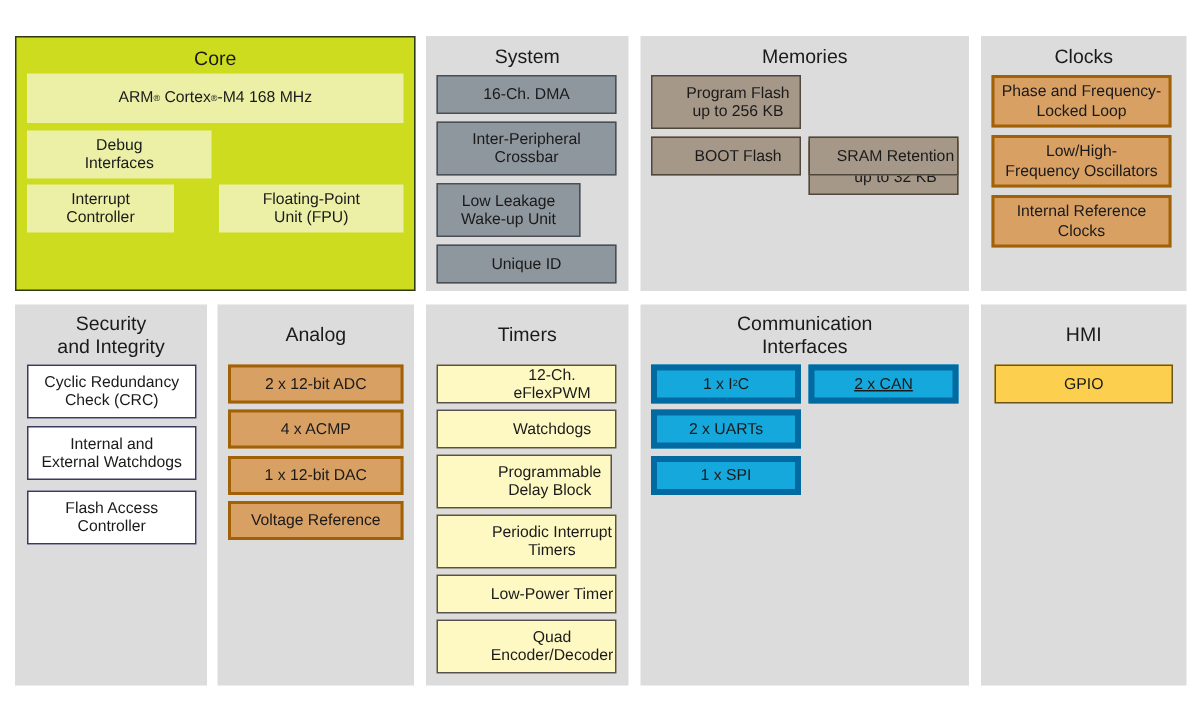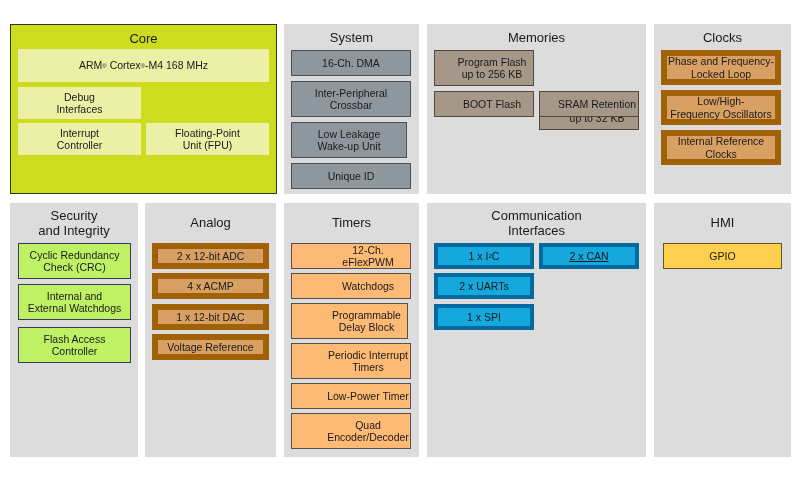--- a/index.html
+++ b/index.html
@@ -6,47 +6,47 @@
   body { width:800px; height:480px; position:relative; overflow:hidden;
          font-family:"Liberation Sans", sans-serif; color:#1a1a1a; }
   .panel { position:absolute; background:#dcdcdd; box-sizing:border-box; }
   .panel.core { background:#cddc1e; border:1px solid #2d3a10; }
   .ptitle { position:absolute; left:0; right:0; text-align:center; font-size:13px; line-height:15px; }
   .blk { position:absolute; box-sizing:border-box; display:flex; align-items:center; justify-content:center;
          text-align:center; font-size:10.5px; line-height:12.5px; white-space:pre-line; }
   .c-core { background:#ebf0a6; }
   .c-sys  { background:#8f979e; border:1px solid #4a4f55; }
   .c-mem  { background:#a69888; border:1px solid #4f463c;padding-left:16px; }
-  .c-orng { background:#d9a064; border:6px solid #a16207; }
-  .c-sec  { background:#bef264; border:1px solid #383a62; }
-  .c-tim  { background:#fdba74; border:1px solid #56514d;padding-left:34px; }
+  .c-orng { background:#d9a064; border:2px solid #a16207; }
+  .c-sec  { background:#ffffff; border:1px solid #383a62; }
+  .c-tim  { background:#fef9c3; border:1px solid #56514d;padding-left:34px; }
   .c-com  { background:#15a8dd; border:4px solid #0369a1; }
   .c-hmi  { background:#fccf4e; border:1px solid #6a5520; }
   sup { font-size:6px; vertical-align:4px; line-height:0; }
 </style>
 </head>
 <body>
 
 <div class="panel core" style="left:10px;top:24px;width:267px;height:170px;">
   <div class="ptitle" style="top:6px;">Core</div>
   <div class="blk c-core" style="left:7px;top:24px;width:251px;height:33px;">ARM<sup>®</sup>&nbsp;Cortex<sup>®</sup>-M4 168 MHz</div>
   <div class="blk c-core" style="left:7px;top:62px;width:123px;height:32px;">Debug
 Interfaces</div>
-  <div class="blk c-core" style="left:7px;top:98px;width:123px;height:32px;">Interrupt
+  <div class="blk c-core" style="left:7px;top:98px;width:98px;height:32px;">Interrupt
 Controller</div>
   <div class="blk c-core" style="left:135px;top:98px;width:123px;height:32px;">Floating-Point
 Unit (FPU)</div>
 </div>
 
 <div class="panel" style="left:284px;top:24px;width:135px;height:170px;">
   <div class="ptitle" style="top:6px;">System</div>
   <div class="blk c-sys" style="left:7px;top:26px;width:120px;height:26px;">16-Ch. DMA</div>
   <div class="blk c-sys" style="left:7px;top:57px;width:120px;height:36px;">Inter-Peripheral
 Crossbar</div>
-  <div class="blk c-sys" style="left:7px;top:98px;width:116px;height:36px;">Low Leakage
+  <div class="blk c-sys" style="left:7px;top:98px;width:96px;height:36px;">Low Leakage
 Wake-up Unit</div>
   <div class="blk c-sys" style="left:7px;top:139px;width:120px;height:26px;">Unique ID</div>
 </div>
 
 <div class="panel" style="left:427px;top:24px;width:219px;height:170px;">
   <div class="ptitle" style="top:6px;">Memories</div>
   <div class="blk c-mem" style="left:7px;top:26px;width:100px;height:36px;">Program Flash
 up to 256 KB</div>
   <div class="blk c-mem" style="left:112px;top:26px;width:100px;height:36px;margin-top:44px;">SRAM
 up to 32 KB</div>

